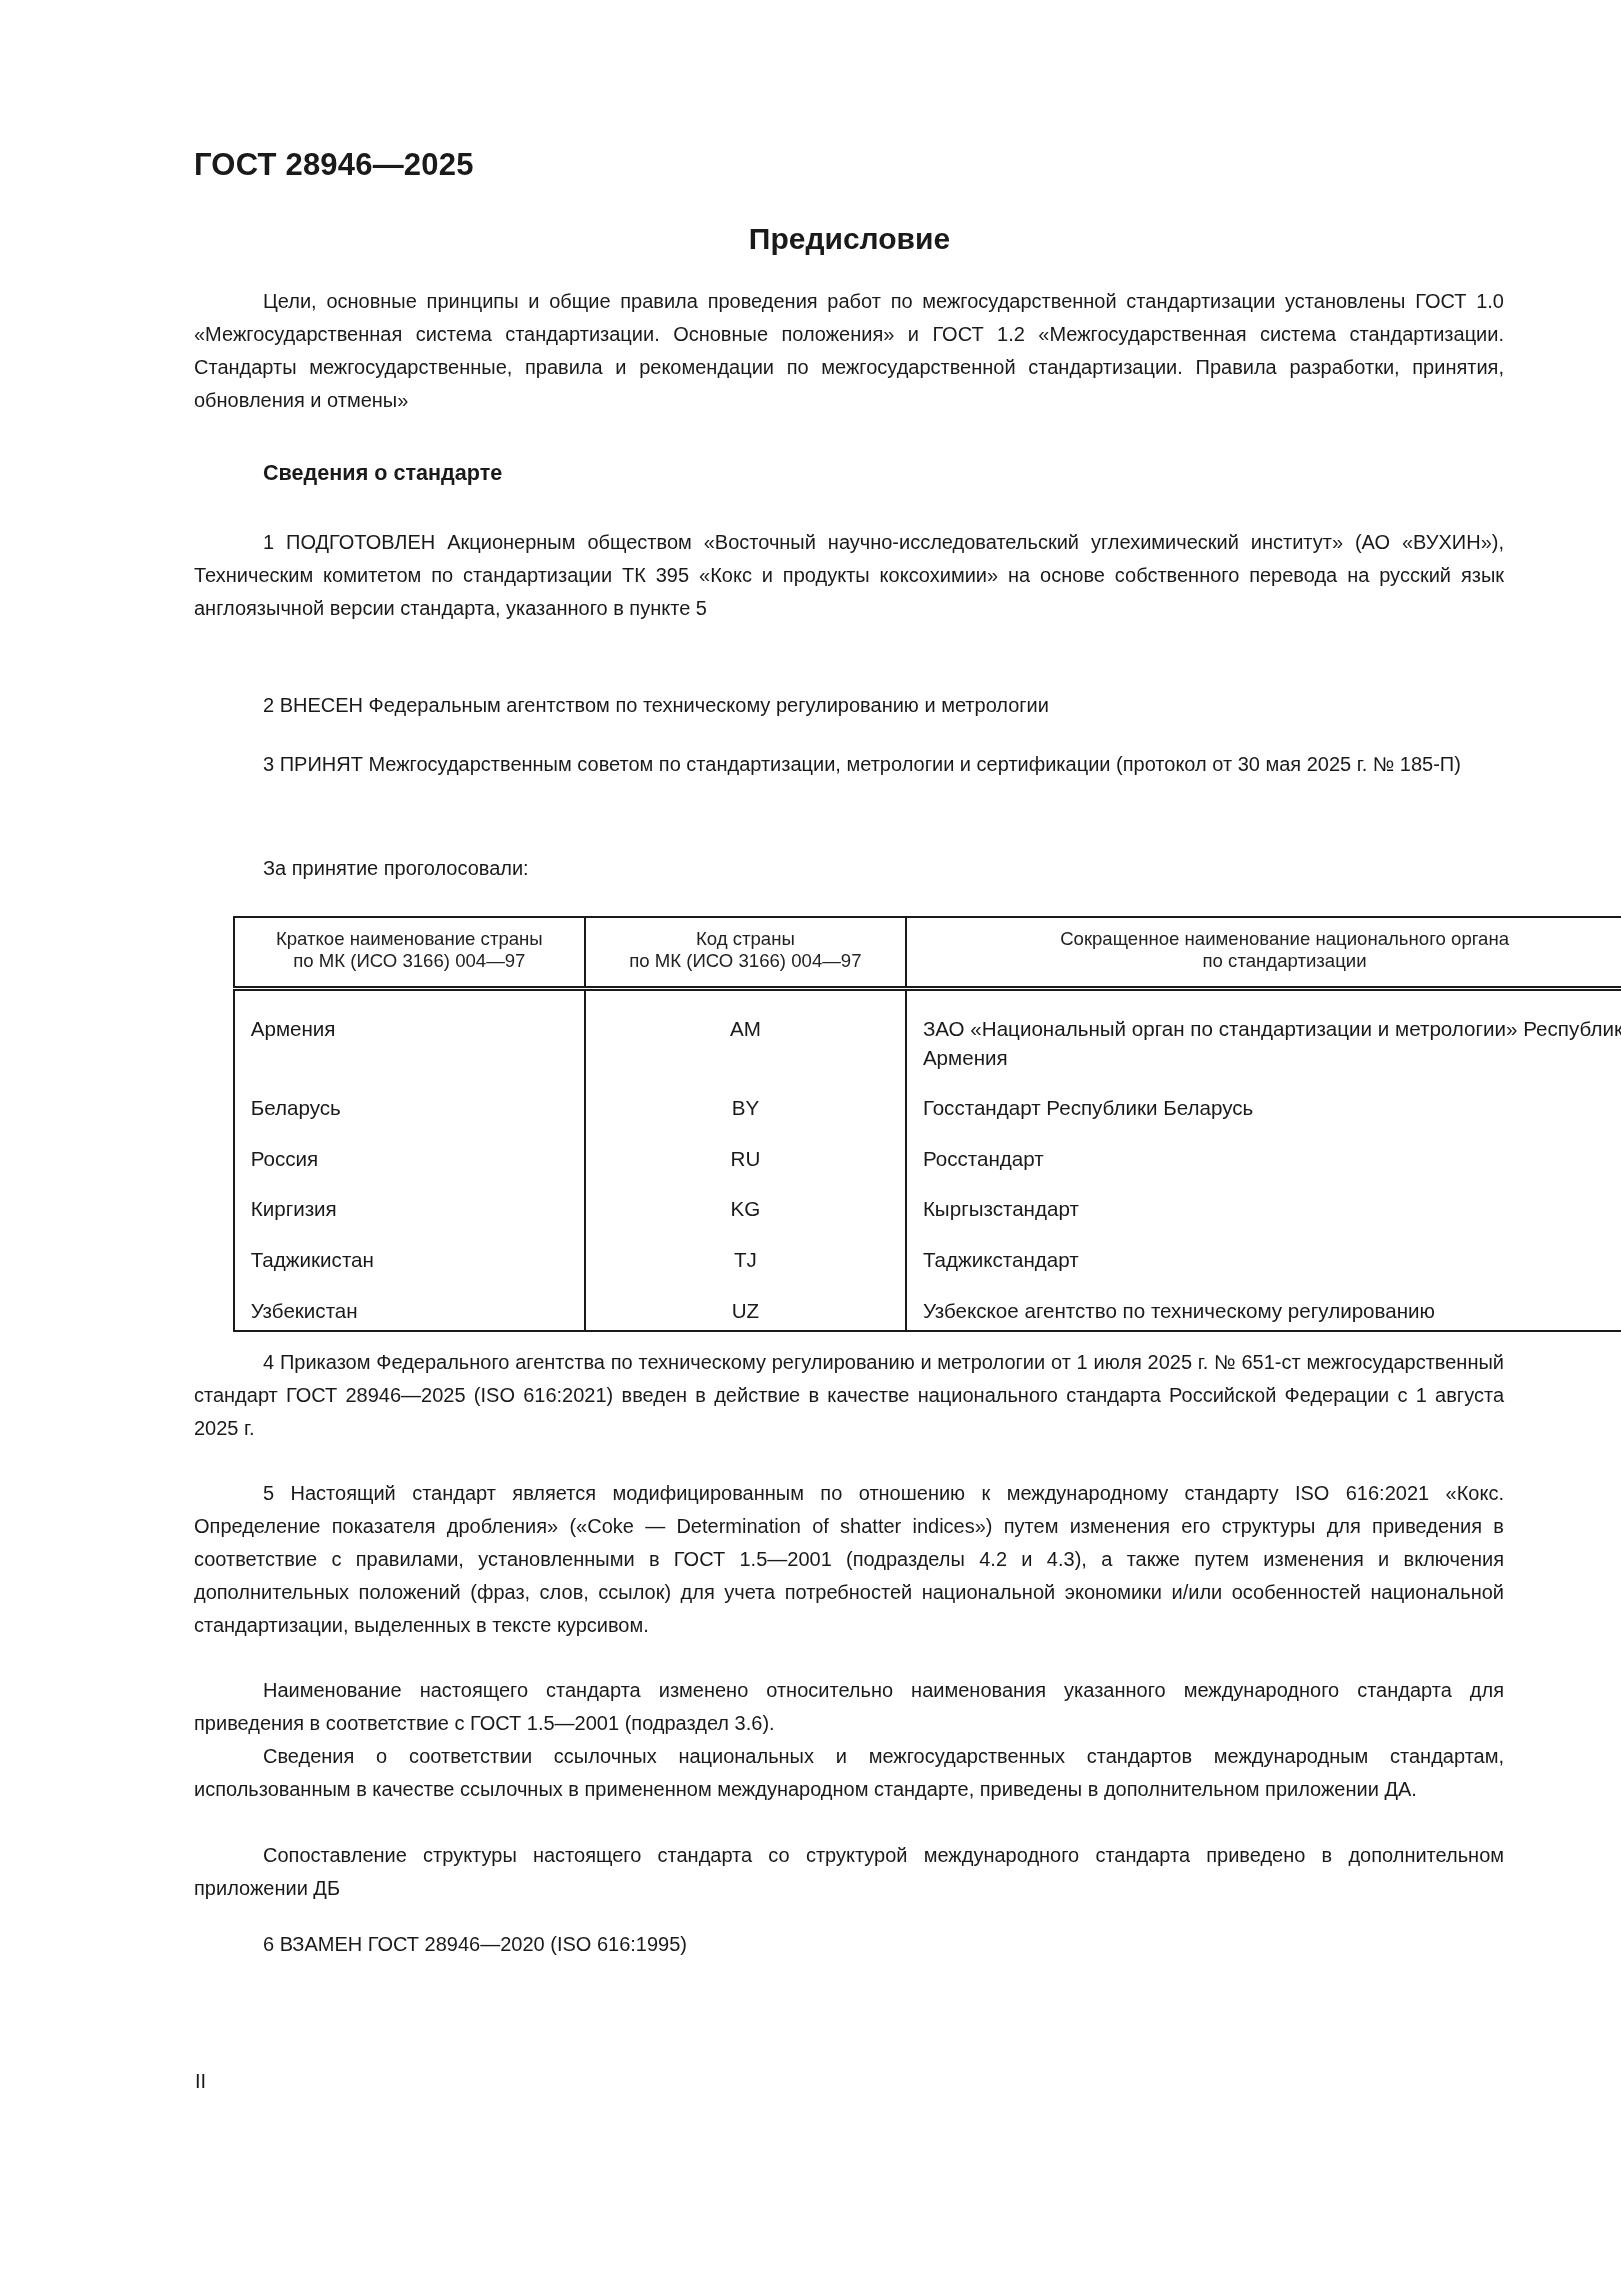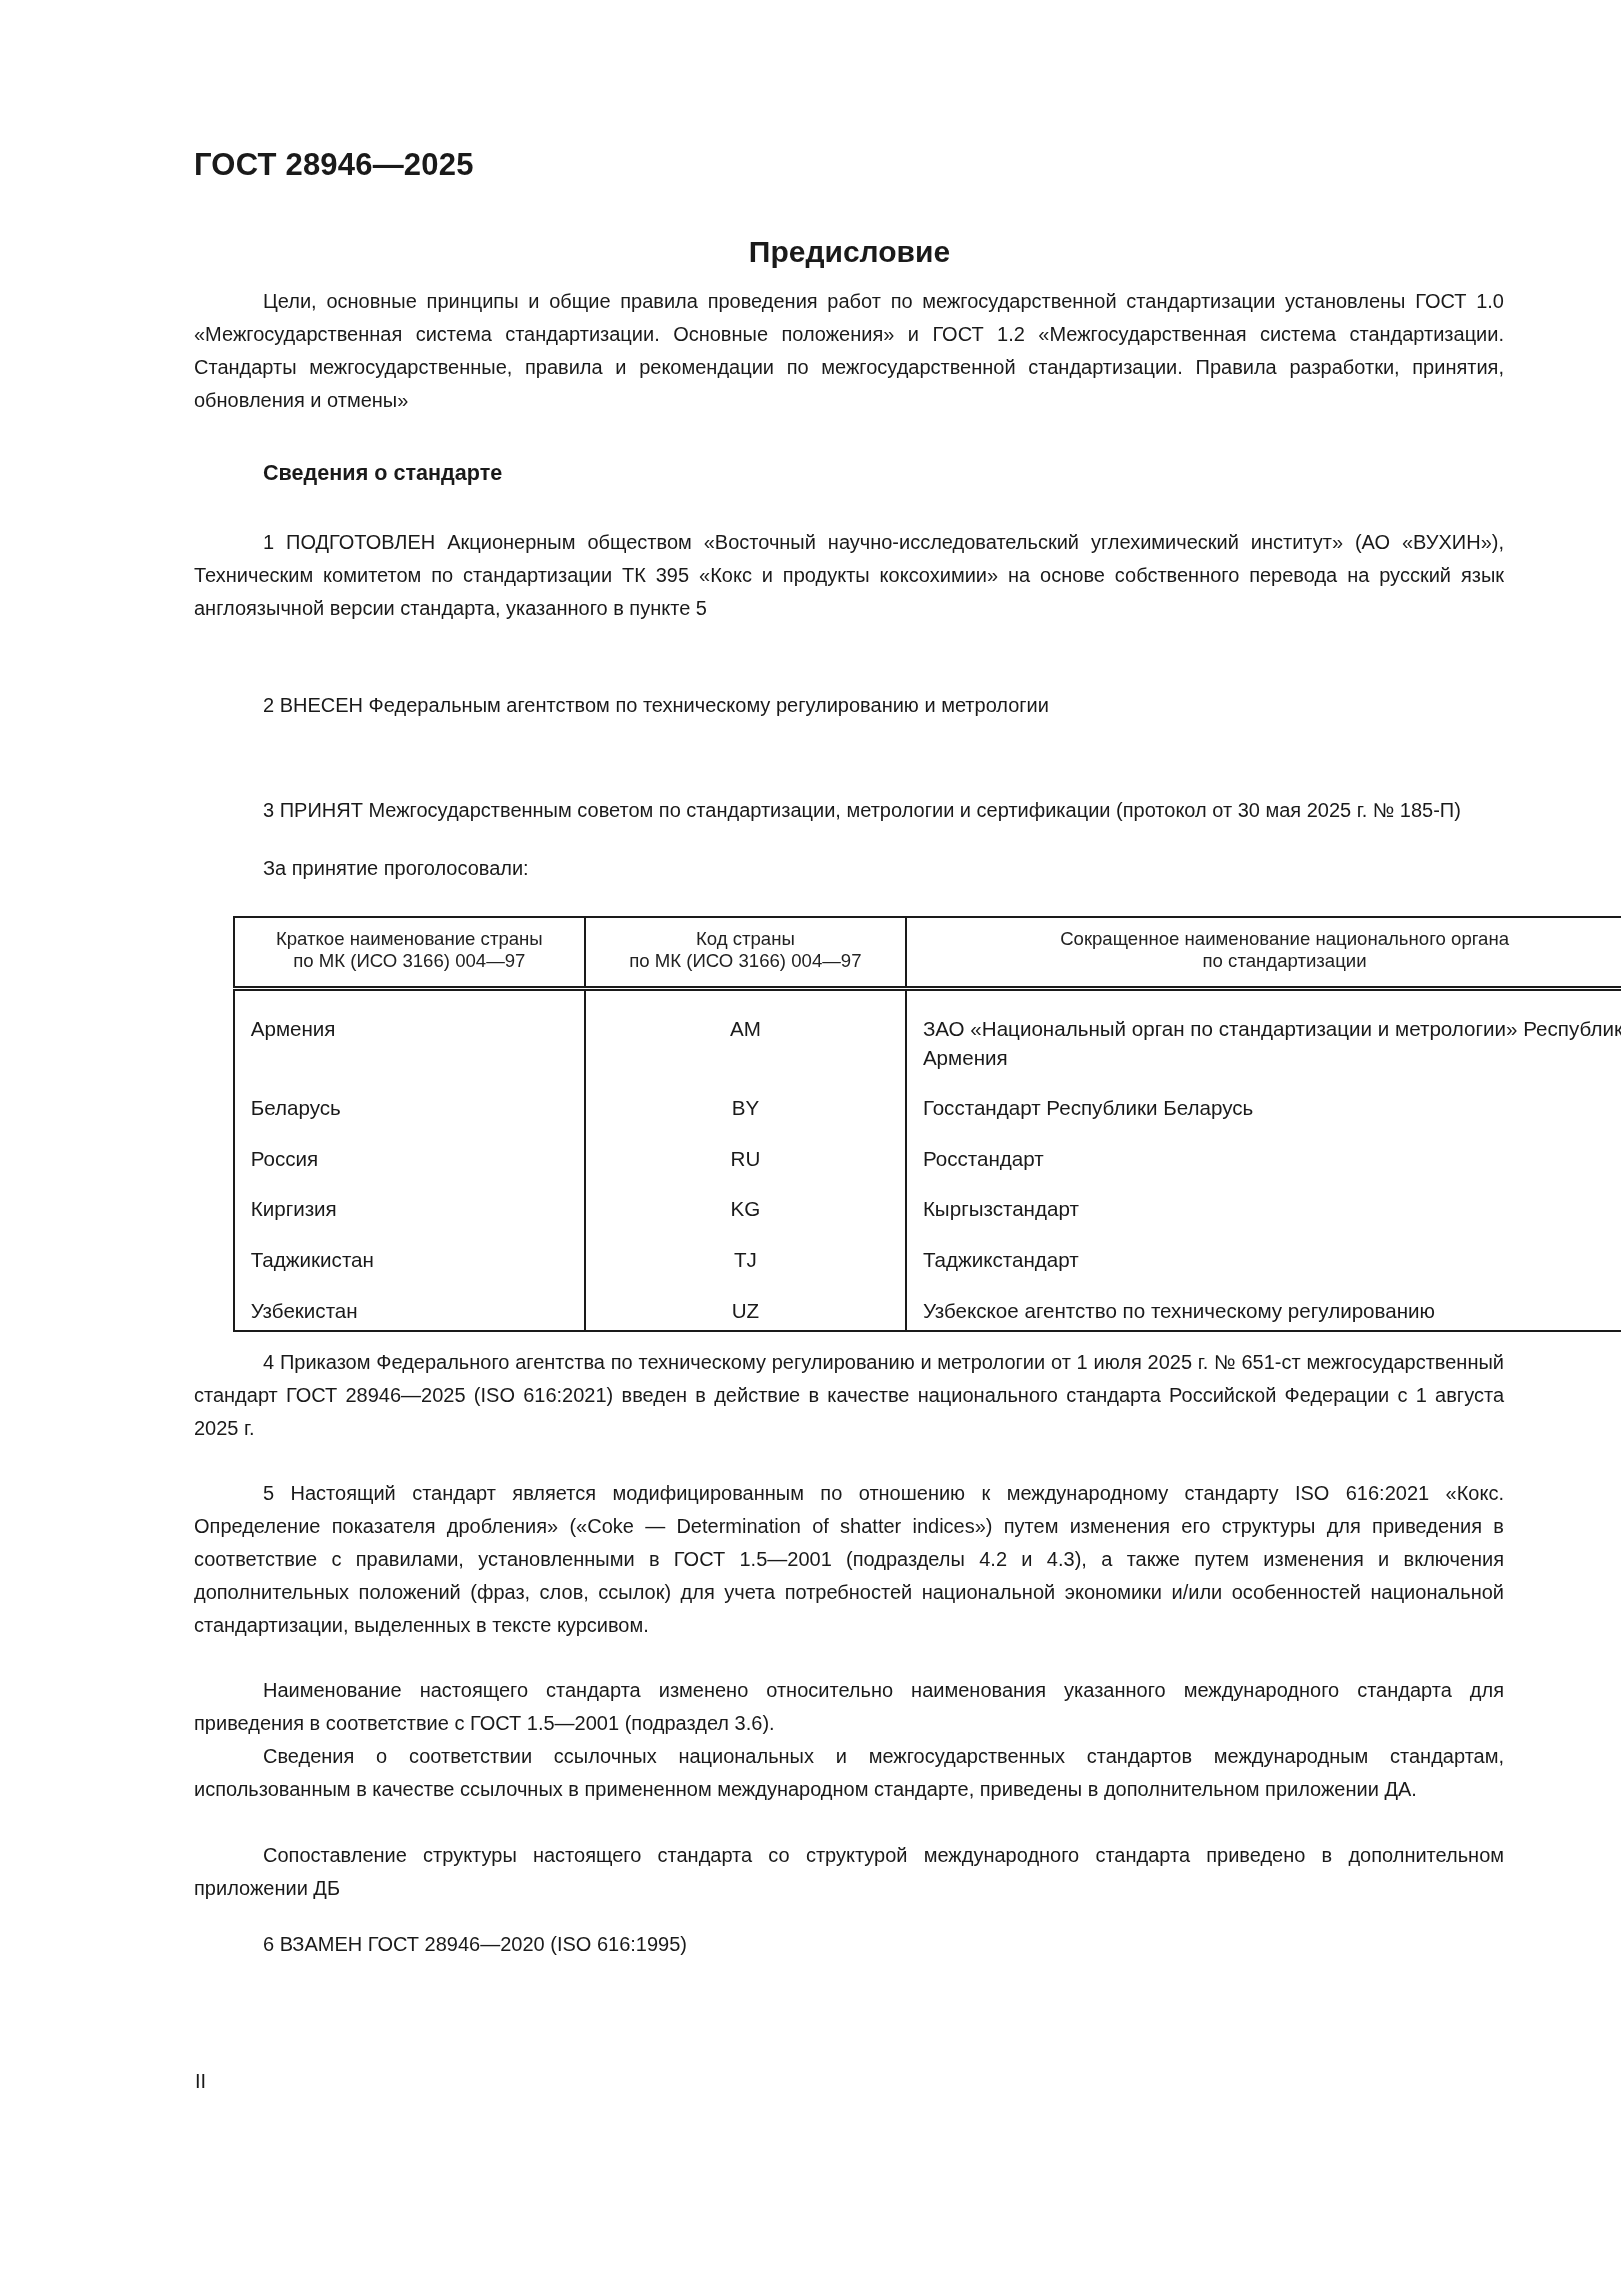--- a/index.html
+++ b/index.html
@@ -1,20 +1,20 @@
 <!DOCTYPE html>
 <html><head>
 <meta charset="utf-8">
 <style>
   html, body { margin:0; padding:0; background:#ffffff; }
   body { width:1621px; height:2293px; position:relative; overflow:hidden;
          font-family:"Liberation Sans", sans-serif; color:#1a1a1a; }
   .abs { position:absolute; }
   .doc-code { left:194px; top:147px; font-size:31px; font-weight:bold; letter-spacing:0.2px; }
-  .title { left:0; width:1621px; top:222px; text-align:center; font-size:30px; font-weight:bold; padding-left:78px; box-sizing:border-box;margin-top:13px; }
+  .title { left:0; width:1621px; top:222px; text-align:center; font-size:30px; font-weight:bold; padding-left:78px; box-sizing:border-box; }
   .para { left:194px; width:1310px; font-size:20px; line-height:33px; text-align:justify; }
   .para .ind { display:inline-block; width:69px; }
   .subhead { left:263px; font-size:21.6px; font-weight:bold; }
   table.votes { position:absolute; left:193px; top:916px; width:1431px; border-collapse:collapse;
                 font-size:20.6px;margin-left:40px; }
   table.votes th, table.votes td { border-left:2.9px solid #1a1a1a; border-right:2.9px solid #1a1a1a; vertical-align:top; }
   table.votes thead th { font-weight:normal; font-size:18.6px; line-height:22.5px; text-align:center; padding:9.8px 7.8px 9.8px 7.8px;
                         border-top:2.9px solid #1a1a1a; height:48px; color:#222; }
   table.votes thead tr { border-bottom:5.9px double #1a1a1a; }
   table.votes td { line-height:29px; padding:2px 15.7px 19.6px 15.7px; }
@@ -32,21 +32,21 @@
 <div class="abs title">Предисловие</div>
 
 <div class="abs para" style="top:285px;"><span class="ind"></span><span>Цели, основные принципы и общие правила проведения работ по межгосударственной стандартизации установлены ГОСТ 1.0 «Межгосударственная система стандартизации. Основные положения» и ГОСТ 1.2 «Межгосударственная система стандартизации. Стандарты межгосударственные, правила и рекомендации по межгосударственной стандартизации. Правила разработки, принятия, обновления и отмены»</span></div>
 
 <div class="abs subhead" style="top:460px;text-align:right;">Сведения о стандарте</div>
 
 <div class="abs para" style="top:526px;"><span class="ind"></span><span>1 ПОДГОТОВЛЕН Акционерным обществом «Восточный научно-исследовательский углехимический институт» (АО «ВУХИН»), Техническим комитетом по стандартизации ТК 395 «Кокс и продукты коксохимии» на основе собственного перевода на русский язык англоязычной версии стандарта, указанного в пункте 5</span></div>
 
 <div class="abs para" style="top:689px;"><span class="ind"></span><span>2 ВНЕСЕН Федеральным агентством по техническому регулированию и метрологии</span></div>
 
-<div class="abs para" style="top:794px;"><span class="ind"></span><span>3 ПРИНЯТ Межгосударственным советом по стандартизации, метрологии и сертификации (протокол от 30 мая 2025 г. № 185-П)</span></div>
+<div class="abs para" style="top:748px;"><span class="ind"></span><span>3 ПРИНЯТ Межгосударственным советом по стандартизации, метрологии и сертификации (протокол от 30 мая 2025 г. № 185-П)</span></div>
 
 <div class="abs para" style="top:852px;"><span class="ind"></span><span>За принятие проголосовали:</span></div>
 
 <table class="votes">
   <thead>
     <tr>
       <th class="col1"><span>Краткое наименование страны</span><br><span>по МК (ИСО 3166) 004—97</span></th>
       <th class="col2"><span>Код страны</span><br><span>по МК (ИСО 3166) 004—97</span></th>
       <th><span>Сокращенное наименование национального органа</span><br><span>по стандартизации</span></th>
     </tr>

